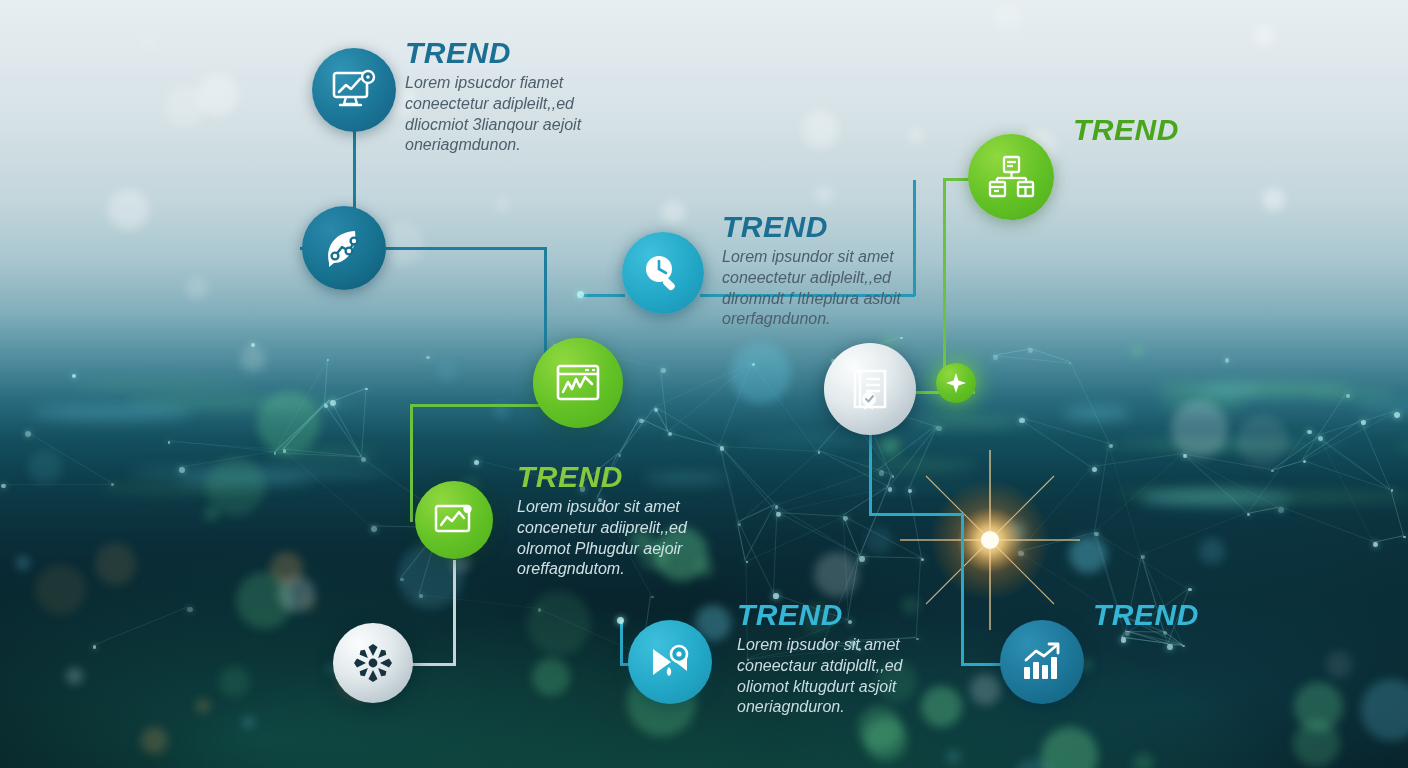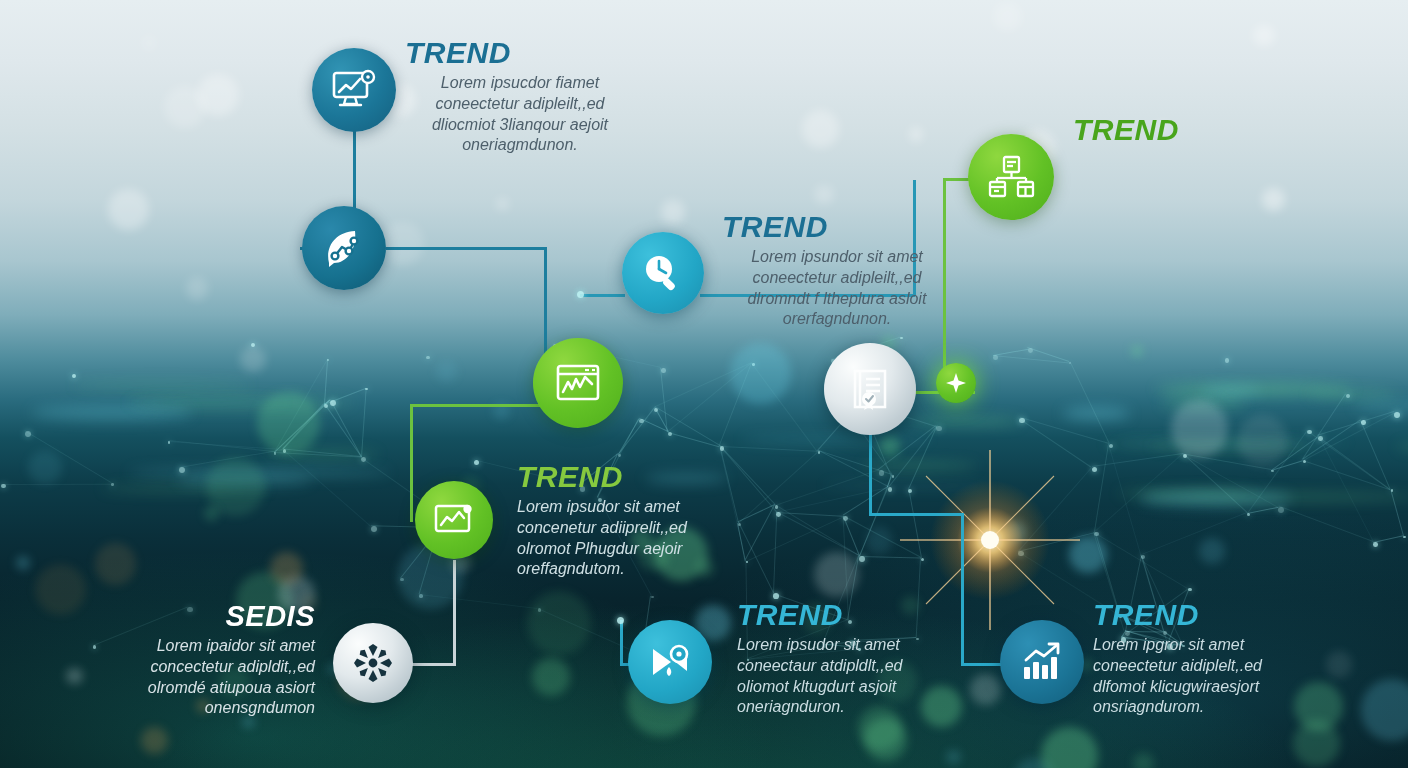--- a/index.html
+++ b/index.html
@@ -50,21 +50,21 @@
           box-shadow:0 4px 18px rgba(0,30,40,.45);}
   .n-blue-d{background:radial-gradient(circle at 34% 28%, #2d8fb4 0%, #1b7496 58%, #125e7c 100%);
           box-shadow:0 3px 16px rgba(0,40,60,.5);}
   .node svg{display:block;}
 
   
   .block{position:absolute;}
   .ttl{font-weight:bold;letter-spacing:.5px;margin:0 0 5px 0;line-height:1;}
   .body{margin:0;line-height:1.30;}
   .dark .ttl{color:#1b6f93;}
-  .dark .body{color:#4d5f6b;text-align:center;}
+  .dark .body{color:#4d5f6b;}
   .green .ttl{color:#49a51c;}
   .green .body{color:#4f6070;}
   .light .ttl{color:#86c93f;}
   .light .body{color:#cfe0e4;}
   .cyan .ttl{color:#35b6d6;}
   .cyan .body{color:#cbdde2;}
   .white .ttl{color:#ffffff;}
   .white .body{color:#d7e2e6;}
   .ra{text-align:right;}
 
@@ -621,37 +621,26 @@
   </div>
 
   <div class="block light" style="left:517px;top:462px;width:240px;">
     <div class="ttl" style="font-size:30px;">TREND</div>
     <div class="body" style="font-size:16px;white-space:pre-line;">Lorem ipsudor sit amet
 concenetur adiiprelit,,ed
 olromot Plhugdur aejoir
 oreffagndutom.</div>
   </div>
 
-  <div class="block white ra" style="left:75px;top:602px;width:240px;">
-    <div class="ttl" style="font-size:29px;">SEDIS</div>
-    <div class="body" style="font-size:16px;white-space:pre-line;">Lorem ipaidor sit amet
-concectetur adipldit,,ed
-olromdé atiupoua asiort
-onensgndumon</div>
-  </div>
 
   <div class="block cyan" style="left:737px;top:600px;width:235px;">
     <div class="ttl" style="font-size:30px;">TREND</div>
     <div class="body" style="font-size:16px;white-space:pre-line;">Lorem ipsudor sit amet
 coneectaur atdipldlt,,ed
 oliomot kltugdurt asjoit
 oneriagnduron.</div>
   </div>
 
   <div class="block cyan" style="left:1093px;top:600px;width:235px;">
     <div class="ttl" style="font-size:30px;">TREND</div>
-    <div class="body" style="font-size:16px;white-space:pre-line;">Lorem ipgror sit amet
-coneectetur aidiplelt,.ed
-dlfomot klicugwiraesjort
-onsriagndurom.</div>
   </div>
 
 </div>
 
 </body></html>

